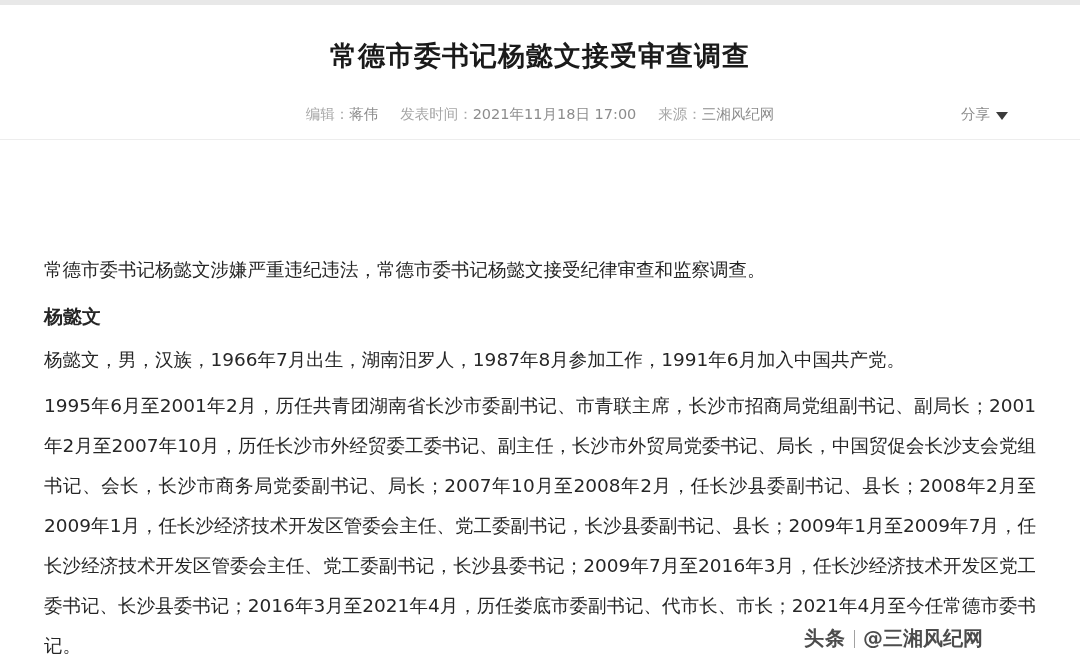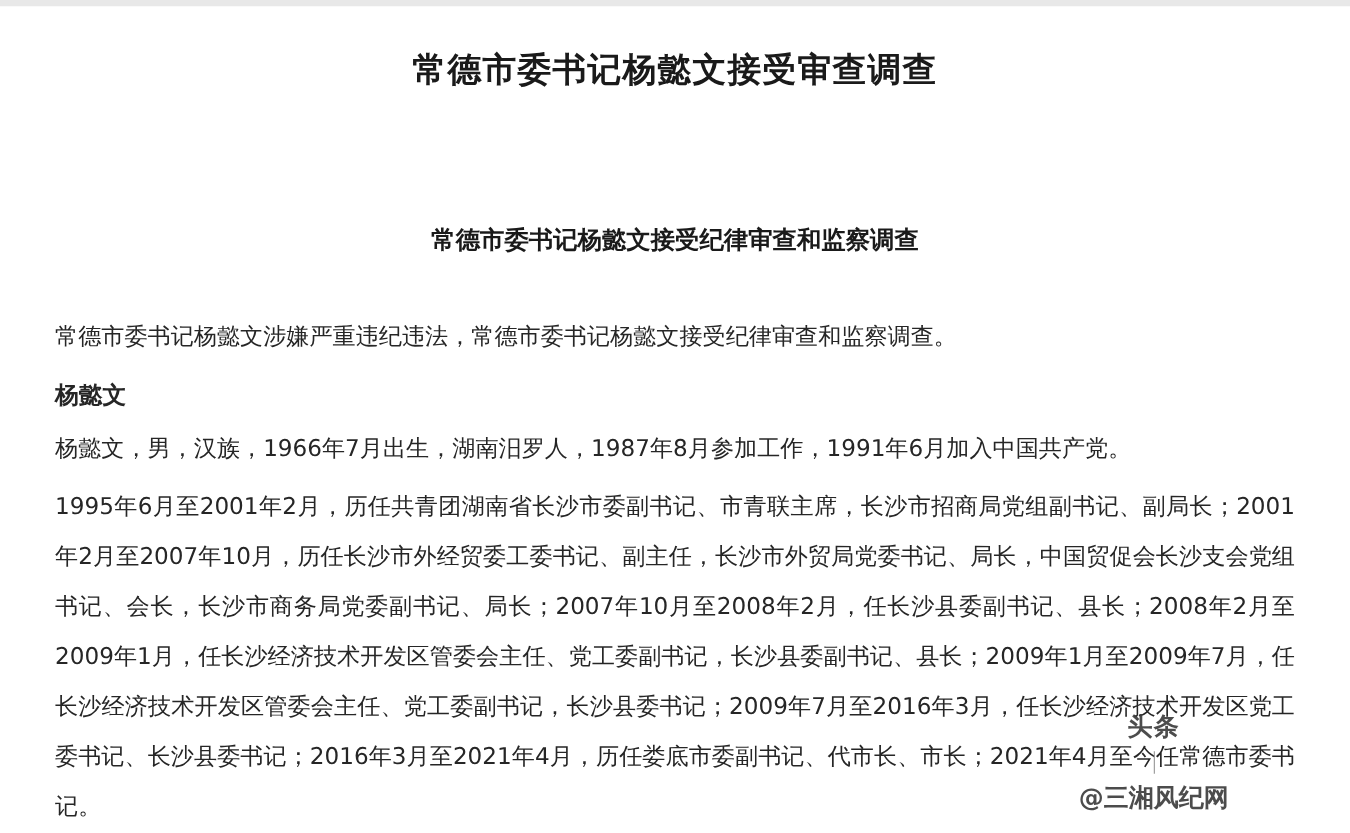--- a/index.html
+++ b/index.html
@@ -132,21 +132,20 @@
     right: 18px;
     bottom: 14px;
     display: flex;
     align-items: center;
     gap: 6px;
     font-size: 20px;
     font-weight: bold;
     color: #3d3d3d;
     font-family: "DejaVu Sans", "Liberation Sans", sans-serif;
     opacity: 0.92;
-    flex-direction: column;
   }
   .wm-logo {
     font-size: 20px;
     font-weight: bold;
     color: #3d3d3d;
     letter-spacing: 1px;
   }
   .wm-sep {
     display: inline-block;
     width: 1px;
@@ -157,22 +156,38 @@
 </style>
 </head>
 <body>
 
 <div class="page">
 
   <div class="top-rule"></div>
 
   <div class="article-title">常德市委书记杨懿文接受审查调查</div>
 
-
-  <div class="subhead">常德市委书记杨懿文接受纪律审查和监察调查</div>
+  <div class="meta-bar">
+    <div class="meta-inner">
+      <div class="meta-item">
+        <span class="label">编辑：</span><span class="value">蒋伟</span>
+      </div>
+      <div class="meta-item">
+        <span class="label">发表时间：</span><span class="value">2021年11月18日 17:00</span>
+      </div>
+      <div class="meta-item">
+        <span class="label">来源：</span><span class="value">三湘风纪网</span>
+      </div>
+    </div>
+    <div class="share-box">
+      <span>分享</span>
+      <span class="caret-down"></span>
+    </div>
+  </div>
+
 
   <div class="body-wrap">
     <p class="para">常德市委书记杨懿文涉嫌严重违纪违法，常德市委书记杨懿文接受纪律审查和监察调查。</p>
     <p class="para name-head">杨懿文</p>
     <p class="para">杨懿文，男，汉族，1966年7月出生，湖南汨罗人，1987年8月参加工作，1991年6月加入中国共产党。</p>
     <p class="para long">1995年6月至2001年2月，历任共青团湖南省长沙市委副书记、市青联主席，长沙市招商局党组副书记、副局长；2001年2月至2007年10月，历任长沙市外经贸委工委书记、副主任，长沙市外贸局党委书记、局长，中国贸促会长沙支会党组书记、会长，长沙市商务局党委副书记、局长；2007年10月至2008年2月，任长沙县委副书记、县长；2008年2月至2009年1月，任长沙经济技术开发区管委会主任、党工委副书记，长沙县委副书记、县长；2009年1月至2009年7月，任长沙经济技术开发区管委会主任、党工委副书记，长沙县委书记；2009年7月至2016年3月，任长沙经济技术开发区党工委书记、长沙县委书记；2016年3月至2021年4月，历任娄底市委副书记、代市长、市长；2021年4月至今任常德市委书记。</p>
   </div>
 
   <div class="watermark">
     <span class="wm-logo">头条</span>

